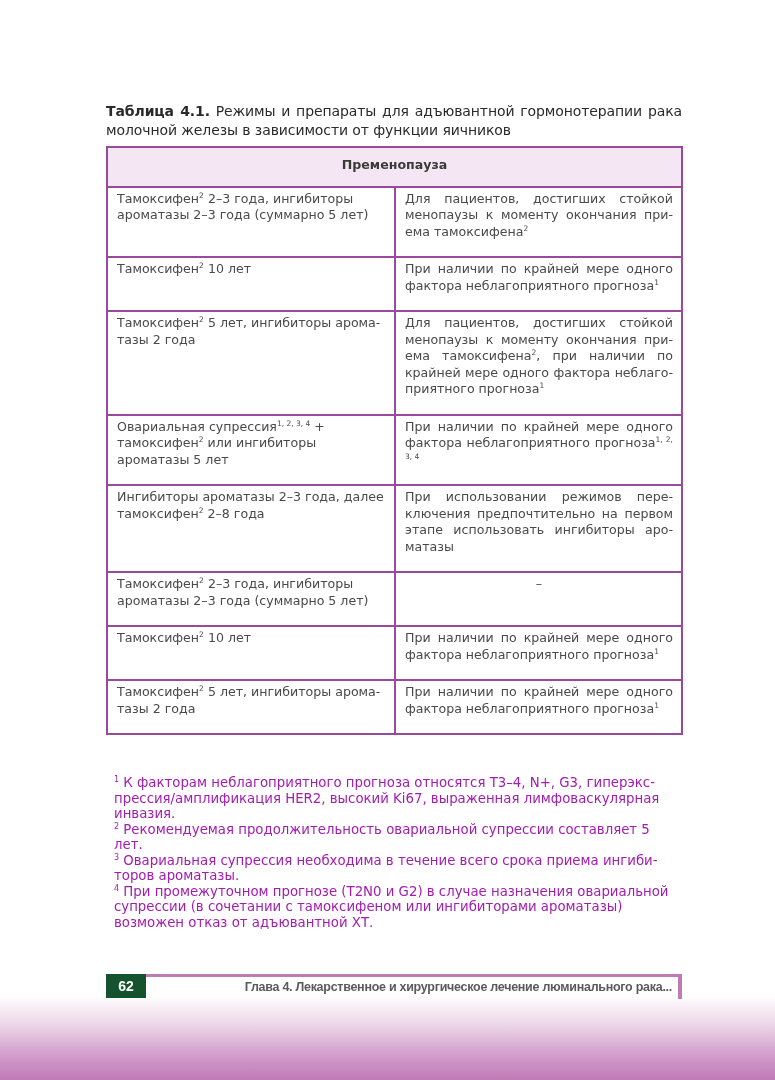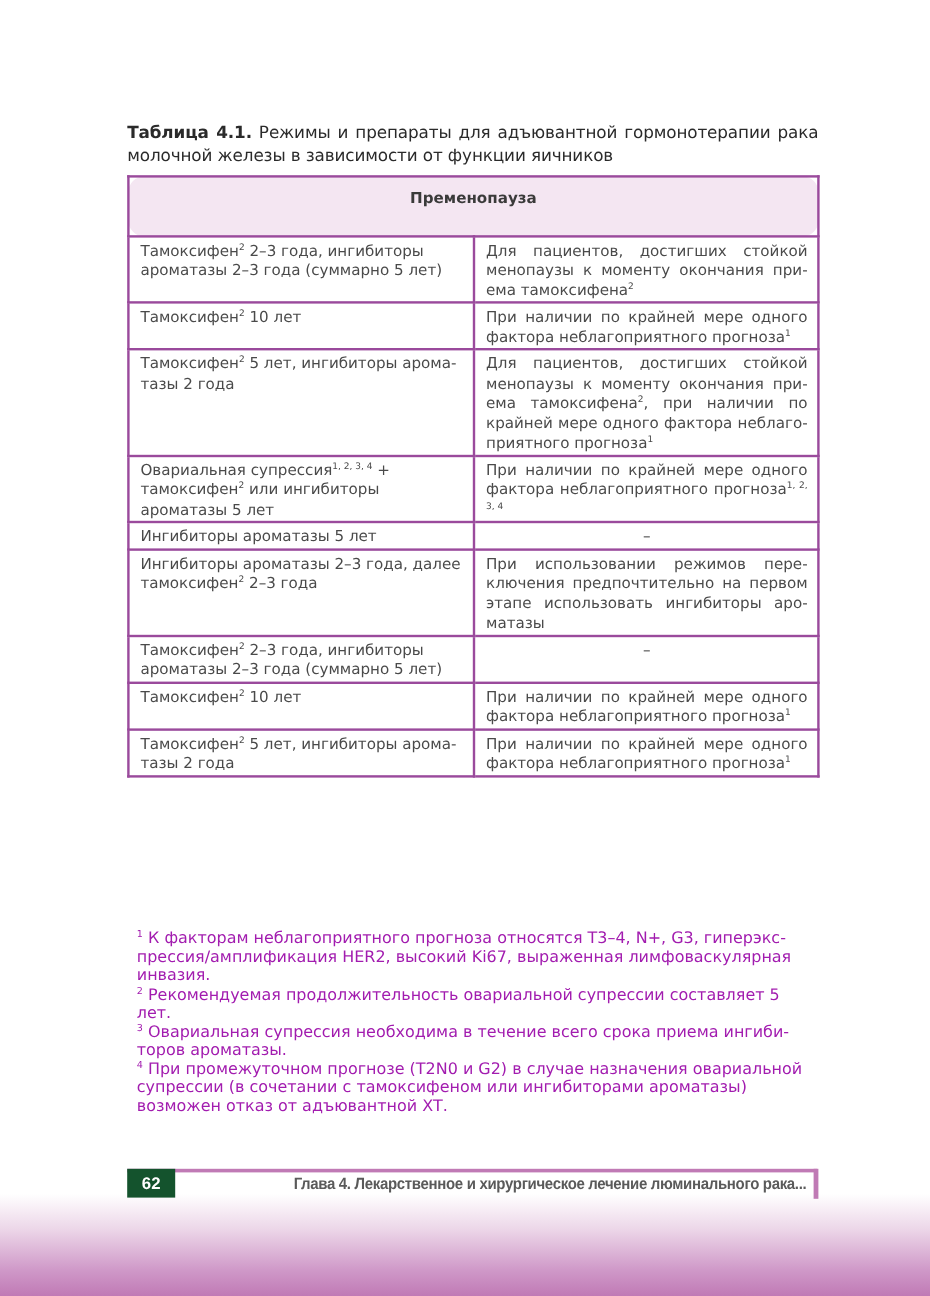--- a/index.html
+++ b/index.html
@@ -19,27 +19,27 @@
     text-align: justify; letter-spacing: -0.1px;
   }
   .caption .cap-label { font-weight: bold; }
   table.regimens {
     position: absolute; left: 106px; top: 146px; width: 575px;
     border-collapse: collapse; table-layout: fixed;
     font-size: 12.6px; line-height: 16.5px; color: #4a4a4a;
   }
   table.regimens td {
     border: 2px solid #9a4a9c; vertical-align: top;
-    padding: 3px 8px 1px 9px;
+    padding: 3px 8px 16px 9px;
   }
   table.regimens col.c1 { width: 288px; }
   table.regimens col.c2 { width: 287px; }
   tr.section td {
     background: #f4e6f2; text-align: center; font-weight: bold;
-    color: #3a3a3a; padding: 9px 8px 22px 8px; font-size: 12.6px; border-radius: 13px;
+    color: #3a3a3a; padding: 9px 8px 12px 8px; font-size: 12.6px;
   }
   td.right { text-align: justify; }
   td.dash { text-align: center; }
   sup { font-size: 7.5px; line-height: 0; vertical-align: 5px; }
   .footnotes {
     position: absolute; left: 114px; top: 775px; width: 566px;
     font-size: 13.3px; line-height: 15.5px; color: #a21caf;
   }
   .footnotes p { margin: 0; }
   .footnotes sup { font-size: 8px; vertical-align: 5px; }
@@ -90,25 +90,21 @@
       </tr>
       <tr>
         <td><span>Тамоксифен</span><sup>2</sup><span> 5 лет, ингибиторы арома­тазы 2 года</span></td>
         <td class="right"><span>Для пациентов, достигших стойкой менопаузы к моменту окончания при­ема тамоксифена</span><sup>2</sup><span>, при наличии по крайней мере одного фактора неблаго­приятного прогноза</span><sup>1</sup></td>
       </tr>
       <tr>
         <td><span>Овариальная супрессия</span><sup>1, 2, 3, 4</sup><span> + тамокси­фен</span><sup>2</sup><span> или ингибиторы ароматазы 5 лет</span></td>
         <td class="right"><span>При наличии по крайней мере одного фактора неблагоприятного прогноза</span><sup>1, 2, 3, 4</sup></td>
       </tr>
       <tr>
-        <td><span>Ингибиторы ароматазы 5 лет</span></td>
-        <td class="dash"><span>–</span></td>
-      </tr>
-      <tr>
-        <td><span>Ингибиторы ароматазы 2–3 года, далее тамоксифен</span><sup>2</sup><span> 2–3 года</span></td>
+        <td><span>Ингибиторы ароматазы 2–3 года, далее тамоксифен</span><sup>2</sup><span> 2–8 года</span></td>
         <td class="right"><span>При использовании режимов пере­ключения предпочтительно на первом этапе использовать ингибиторы аро­матазы</span></td>
       </tr>
       <tr>
         <td><span>Тамоксифен</span><sup>2</sup><span> 2–3 года, ингибиторы ароматазы 2–3 года (суммарно 5 лет)</span></td>
         <td class="dash"><span>–</span></td>
       </tr>
       <tr>
         <td><span>Тамоксифен</span><sup>2</sup><span> 10 лет</span></td>
         <td class="right"><span>При наличии по крайней мере одного фактора неблагоприятного прогноза</span><sup>1</sup></td>
       </tr>

